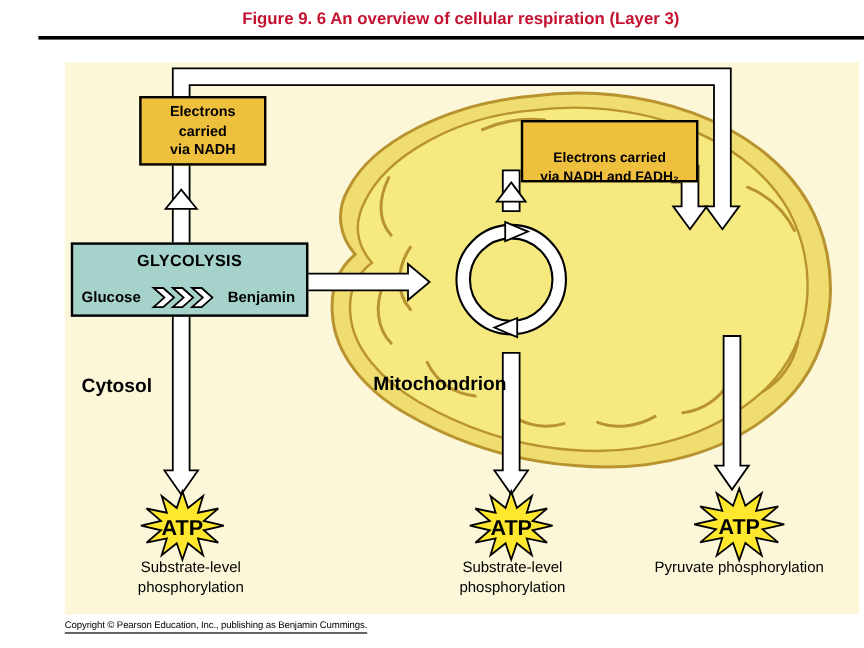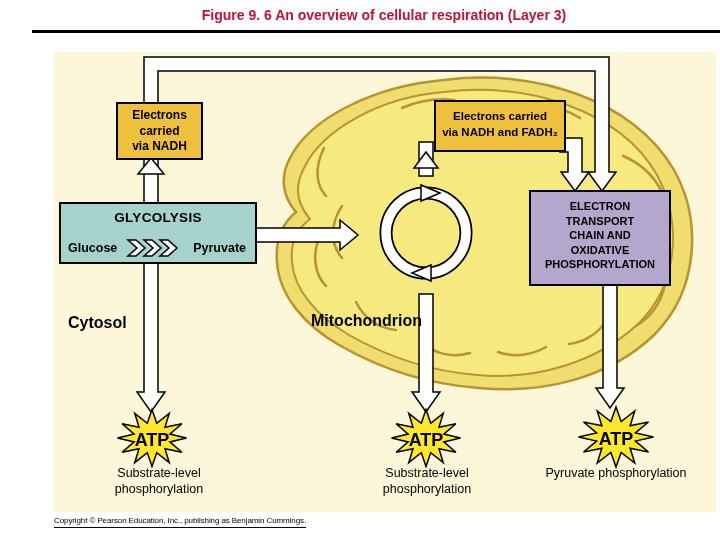--- a/index.html
+++ b/index.html
@@ -26,22 +26,22 @@
   .ring-black{fill:none;stroke:#000;stroke-width:13;}
   .ring-white{fill:none;stroke:#fff;stroke-width:9.5;}
 
   .box{position:absolute;box-sizing:border-box;border:2px solid #000;text-align:center;
     font-weight:bold;white-space:pre-line;}
   .box-gold{background:var(--c-gold-box,#efbf3e);}
   .box-teal{background:var(--c-teal-box,#a5d3cb);}
   .box-salmon{background:var(--c-salmon-box,#f7ad8c);}
   .box-purple{background:var(--c-purple-box,#b4a7ce);}
 
-  .nadh-box{left:92px;top:102px;width:87px;height:58px;font-size:12px;line-height:1.3;padding-top:4px;}
-  .nadh2-box{left:410px;top:100px;width:132px;height:52px;font-size:11.5px;line-height:1.35;padding-top:7px;}
+  .nadh-box{left:92px;top:80px;width:106px;height:58px;font-size:12px;line-height:1.3;padding-top:4px;}
+  .nadh2-box{left:410px;top:100px;width:148px;height:52px;font-size:11.5px;line-height:1.35;padding-top:23px;}
   .glyc-box{left:35px;top:202px;width:198px;height:62px;font-size:13.5px;}
   .glyc-title{position:absolute;left:0;right:0;top:6px;letter-spacing:.3px;}
   .glyc-sub{position:absolute;top:37px;font-size:12.5px;}
   .glyc-glucose{left:7px;}
   .glyc-pyruvate{right:9px;}
   .krebs-box{left:333px;top:168px;width:138px;height:132px;}
   .krebs-text{position:absolute;left:0;right:0;top:49px;font-size:12.5px;line-height:1.25;font-weight:bold;
     text-align:center;white-space:pre-line;}
   .etc-box{left:505px;top:190px;width:142px;height:96px;font-size:11px;line-height:1.32;padding-top:7px;}
 
@@ -106,29 +106,24 @@
   <div class="box box-gold nadh-box hud abs">Electrons
 carried
 via NADH</div>
 
   <div class="box box-gold nadh2-box hud abs">Electrons carried
 via NADH and FADH₂</div>
 
   <div class="box box-teal glyc-box hud abs">
     <div class="glyc-title">GLYCOLYSIS</div>
     <span class="glyc-sub glyc-glucose">Glucose</span>
-    <span class="glyc-sub glyc-pyruvate">Pyruvate</span>
+    <span class="glyc-sub glyc-pyruvate">Benjamin</span>
   </div>
 
 
-  <div class="box box-purple etc-box hud abs">ELECTRON
-TRANSPORT
-CHAIN AND
-OXIDATIVE
-PHOSPHORYLATION</div>
 
   <div class="plain-label hud" style="left:44px;top:314px;">Cytosol</div>
   <div class="plain-label hud" style="left:287px;top:312px;">Mitochondrion</div>
 
   <div class="atp-label hud" style="left:98px;top:430px;">ATP</div>
   <div class="atp-label hud" style="left:372px;top:430px;">ATP</div>
   <div class="atp-label hud" style="left:562px;top:429px;">ATP</div>
 
   <div class="bottom-label hud" style="left:57px;top:466px;">Substrate-level phosphorylation</div>
   <div class="bottom-label hud" style="left:325px;top:466px;">Substrate-level phosphorylation</div>

